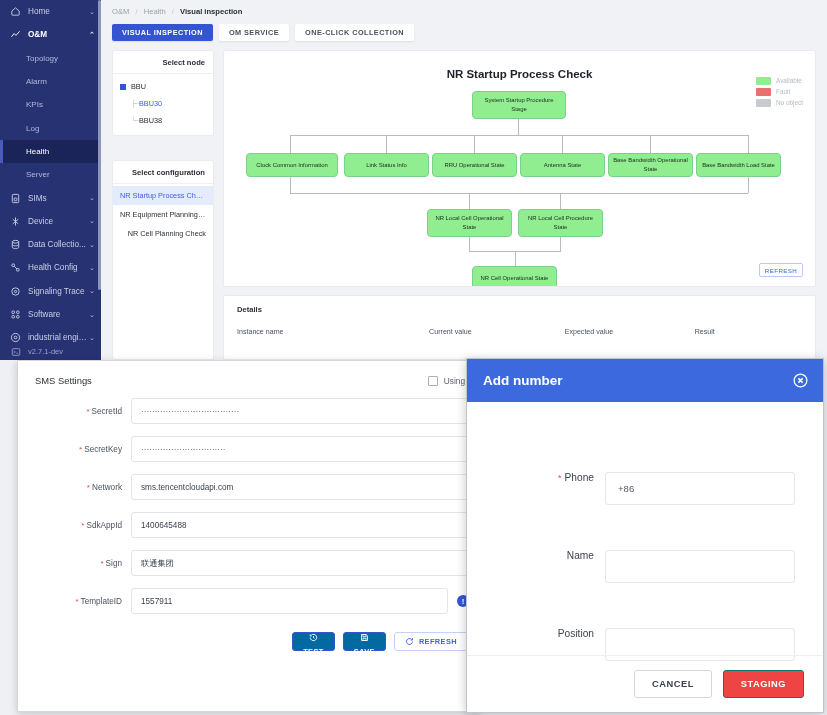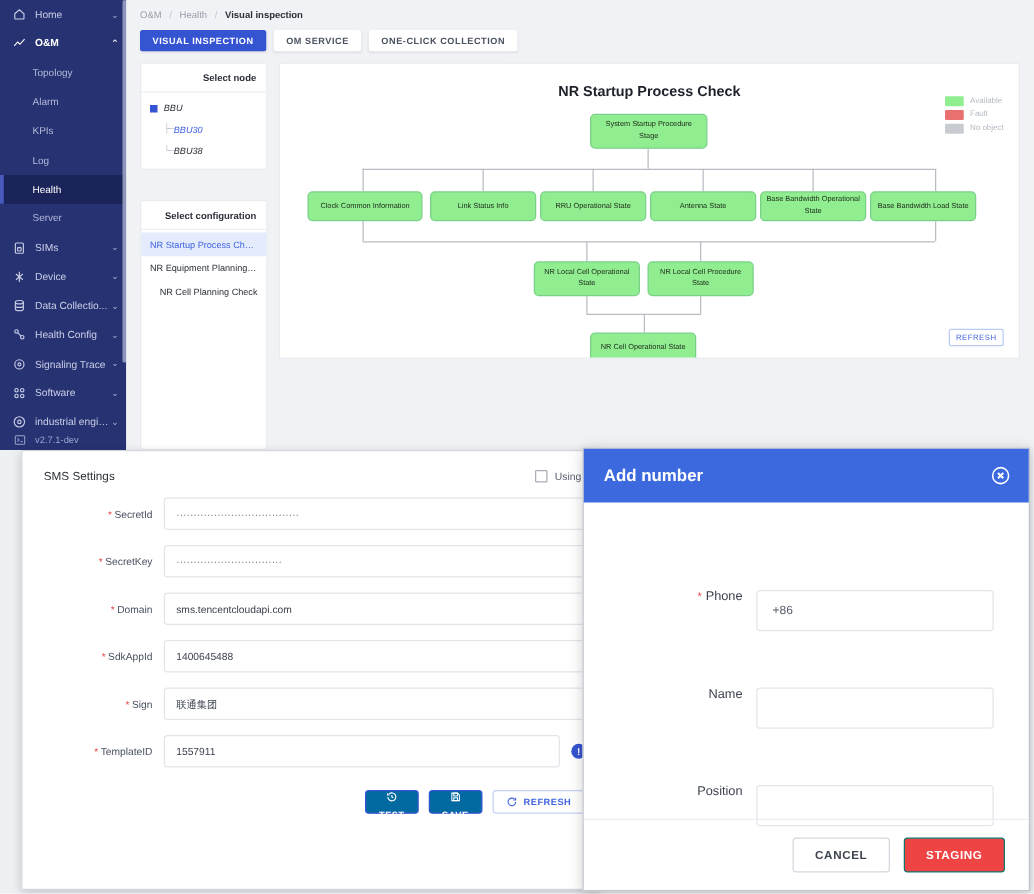--- a/index.html
+++ b/index.html
@@ -52,21 +52,21 @@
     background: #ffffff; color: #4a5160; border-radius: 2px; cursor: pointer;
     box-shadow: 0 1px 2px rgba(0,0,0,.08);
   }
   .tab.active { background: #3554d1; color: #ffffff; }
 
   .panels { position: absolute; left: 11px; top: 50px; right: 11px; bottom: 0; display: flex; gap: 9px; }
   .left-col { width: 102px; display: flex; flex-direction: column; gap: 24px; text-align: right; }
   .card { background: #ffffff; border: 1px solid #e9ebef; border-radius: 2px; }
   .card-title { font-size: 7.6px; font-weight: bold; color: #2c3038; padding: 7px 8px 6px 8px; border-bottom: 1px solid #eef0f3; }
 
-  .tree { padding: 6px 6px 8px 7px; font-style: italic; }
+  .tree { padding: 6px 6px 8px 7px; }
   .tree-row { display: flex; align-items: center; font-size: 7.3px; color: #2c3038; height: 13px; white-space: nowrap; }
   .tree-row .box { width: 6px; height: 6px; background: #3554d1; margin-right: 5px; flex:0 0 6px; }
   .tree-row.child { padding-left: 6px; color: #2c3038; }
   .tree-row.child .dash { width: 13px; color: #b9bec8; font-size: 7px; letter-spacing:-1px; }
   .tree-row.child.sel { color: #3f63e0; }
 
   .cfg-list { padding: 2px 0 0 0; min-height: 145px; }
   .cfg-item { font-size: 7.3px; color: #2c3038; padding: 5px 7px; white-space: nowrap; overflow: hidden; text-overflow: ellipsis; cursor: pointer; }
   .cfg-item.selected { background: #e3ebfc; color: #3f63e0; }
 
@@ -427,20 +427,29 @@
               <div class="node" style="left:248px; top:177px; width:85px; height:24px;">
                   <span>NR Cell Operational State</span>
                 </div>
             </div>
 
             <div class="refresh-link">
                 <span>REFRESH</span>
               </div>
           </div>
 
+          <div class="details-card">
+            <div class="details-title">Details</div>
+            <div class="details-head">
+              <div>Instance name</div>
+              <div>Current value</div>
+              <div>Expected value</div>
+              <div>Result</div>
+            </div>
+          </div>
 
         </div>
       </div>
     </div>
   </div>
 
   <div class="sms-dialog">
     <div class="sms-header">
       <div class="sms-title">SMS Settings</div>
       <div class="using-wrap">
@@ -453,21 +462,21 @@
       <div class="form-label"><span class="req">*</span><span>SecretId</span></div>
       <div class="form-input dots">····································</div>
     </div>
 
     <div class="form-row">
       <div class="form-label"><span class="req">*</span><span>SecretKey</span></div>
       <div class="form-input dots">·······························</div>
     </div>
 
     <div class="form-row">
-      <div class="form-label"><span class="req">*</span><span>Domain</span></div>
+      <div class="form-label"><span class="req">*</span><span>Network</span></div>
       <div class="form-input">sms.tencentcloudapi.com</div>
     </div>
 
     <div class="form-row">
       <div class="form-label"><span class="req">*</span><span>SdkAppId</span></div>
       <div class="form-input">1400645488</div>
     </div>
 
     <div class="form-row">
       <div class="form-label"><span class="req">*</span><span>Sign</span></div>

